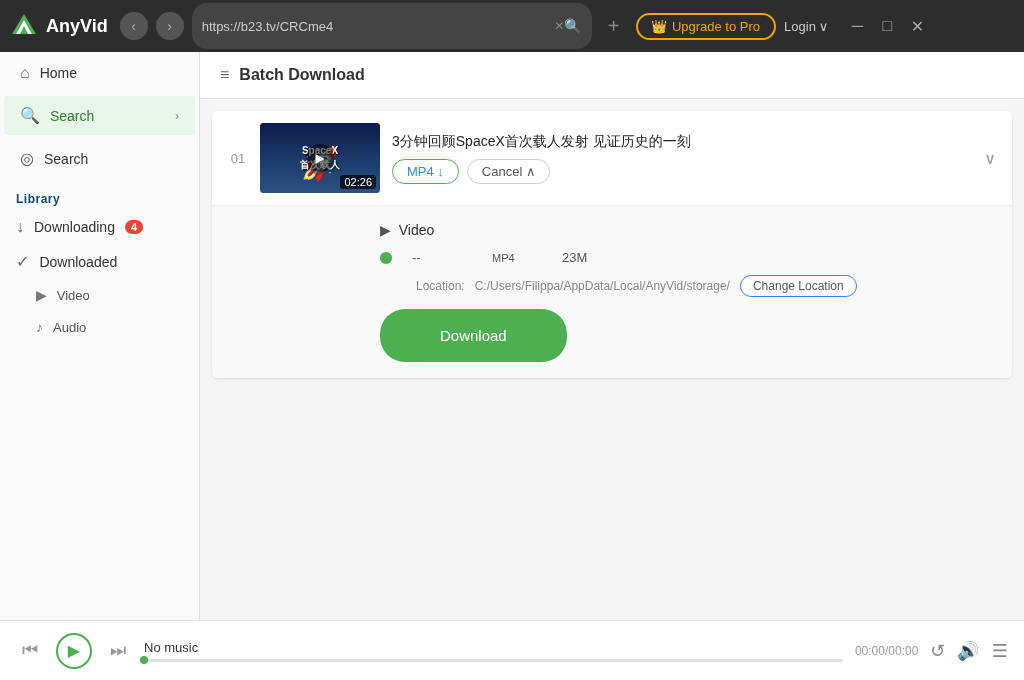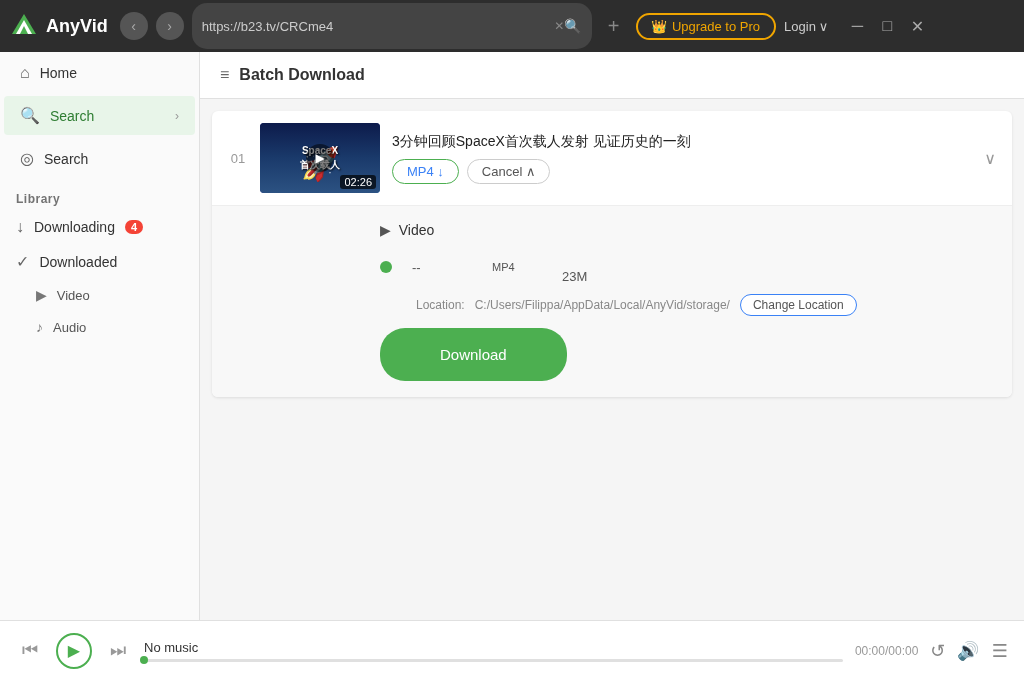--- a/index.html
+++ b/index.html
@@ -157,21 +157,21 @@
       color: #2e7d32;
     }
     .sidebar-item.active .sidebar-label { color: #2e7d32; font-weight: 500; }
     .sidebar-icon { font-size: 16px; color: #666; }
     .sidebar-item.active .sidebar-icon { color: #4caf50; }
     .sidebar-arrow { margin-left: auto; color: #999; font-size: 12px; }
 
     .library-header {
       padding: 12px 16px 4px;
       font-size: 12px;
-      color: #737373;
+      color: #0c4a6e;
       font-weight: 600;
       letter-spacing: 0.5px;
     }
 
     .sidebar-sub-item {
       display: flex;
       align-items: center;
       gap: 10px;
       padding: 8px 16px 8px 36px;
       cursor: pointer;
@@ -355,21 +355,21 @@
     }
     .radio-dot {
       width: 12px;
       height: 12px;
       border-radius: 50%;
       background: #4caf50;
       flex-shrink: 0;
     }
     .option-name { font-size: 13px; color: #555; min-width: 60px; }
     .option-format { font-size: 11px; color: #555; min-width: 50px; }
-    .option-size { font-size: 13px; color: #555; margin-top: 19px; }
+    .option-size { font-size: 13px; color: #555; }
 
     .location-row {
       display: flex;
       align-items: center;
       gap: 10px;
       margin-bottom: 12px;
       margin-left: 36px;
     }
     .location-label { font-size: 12px; color: #888; }
     .location-path { font-size: 12px; color: #888; }

